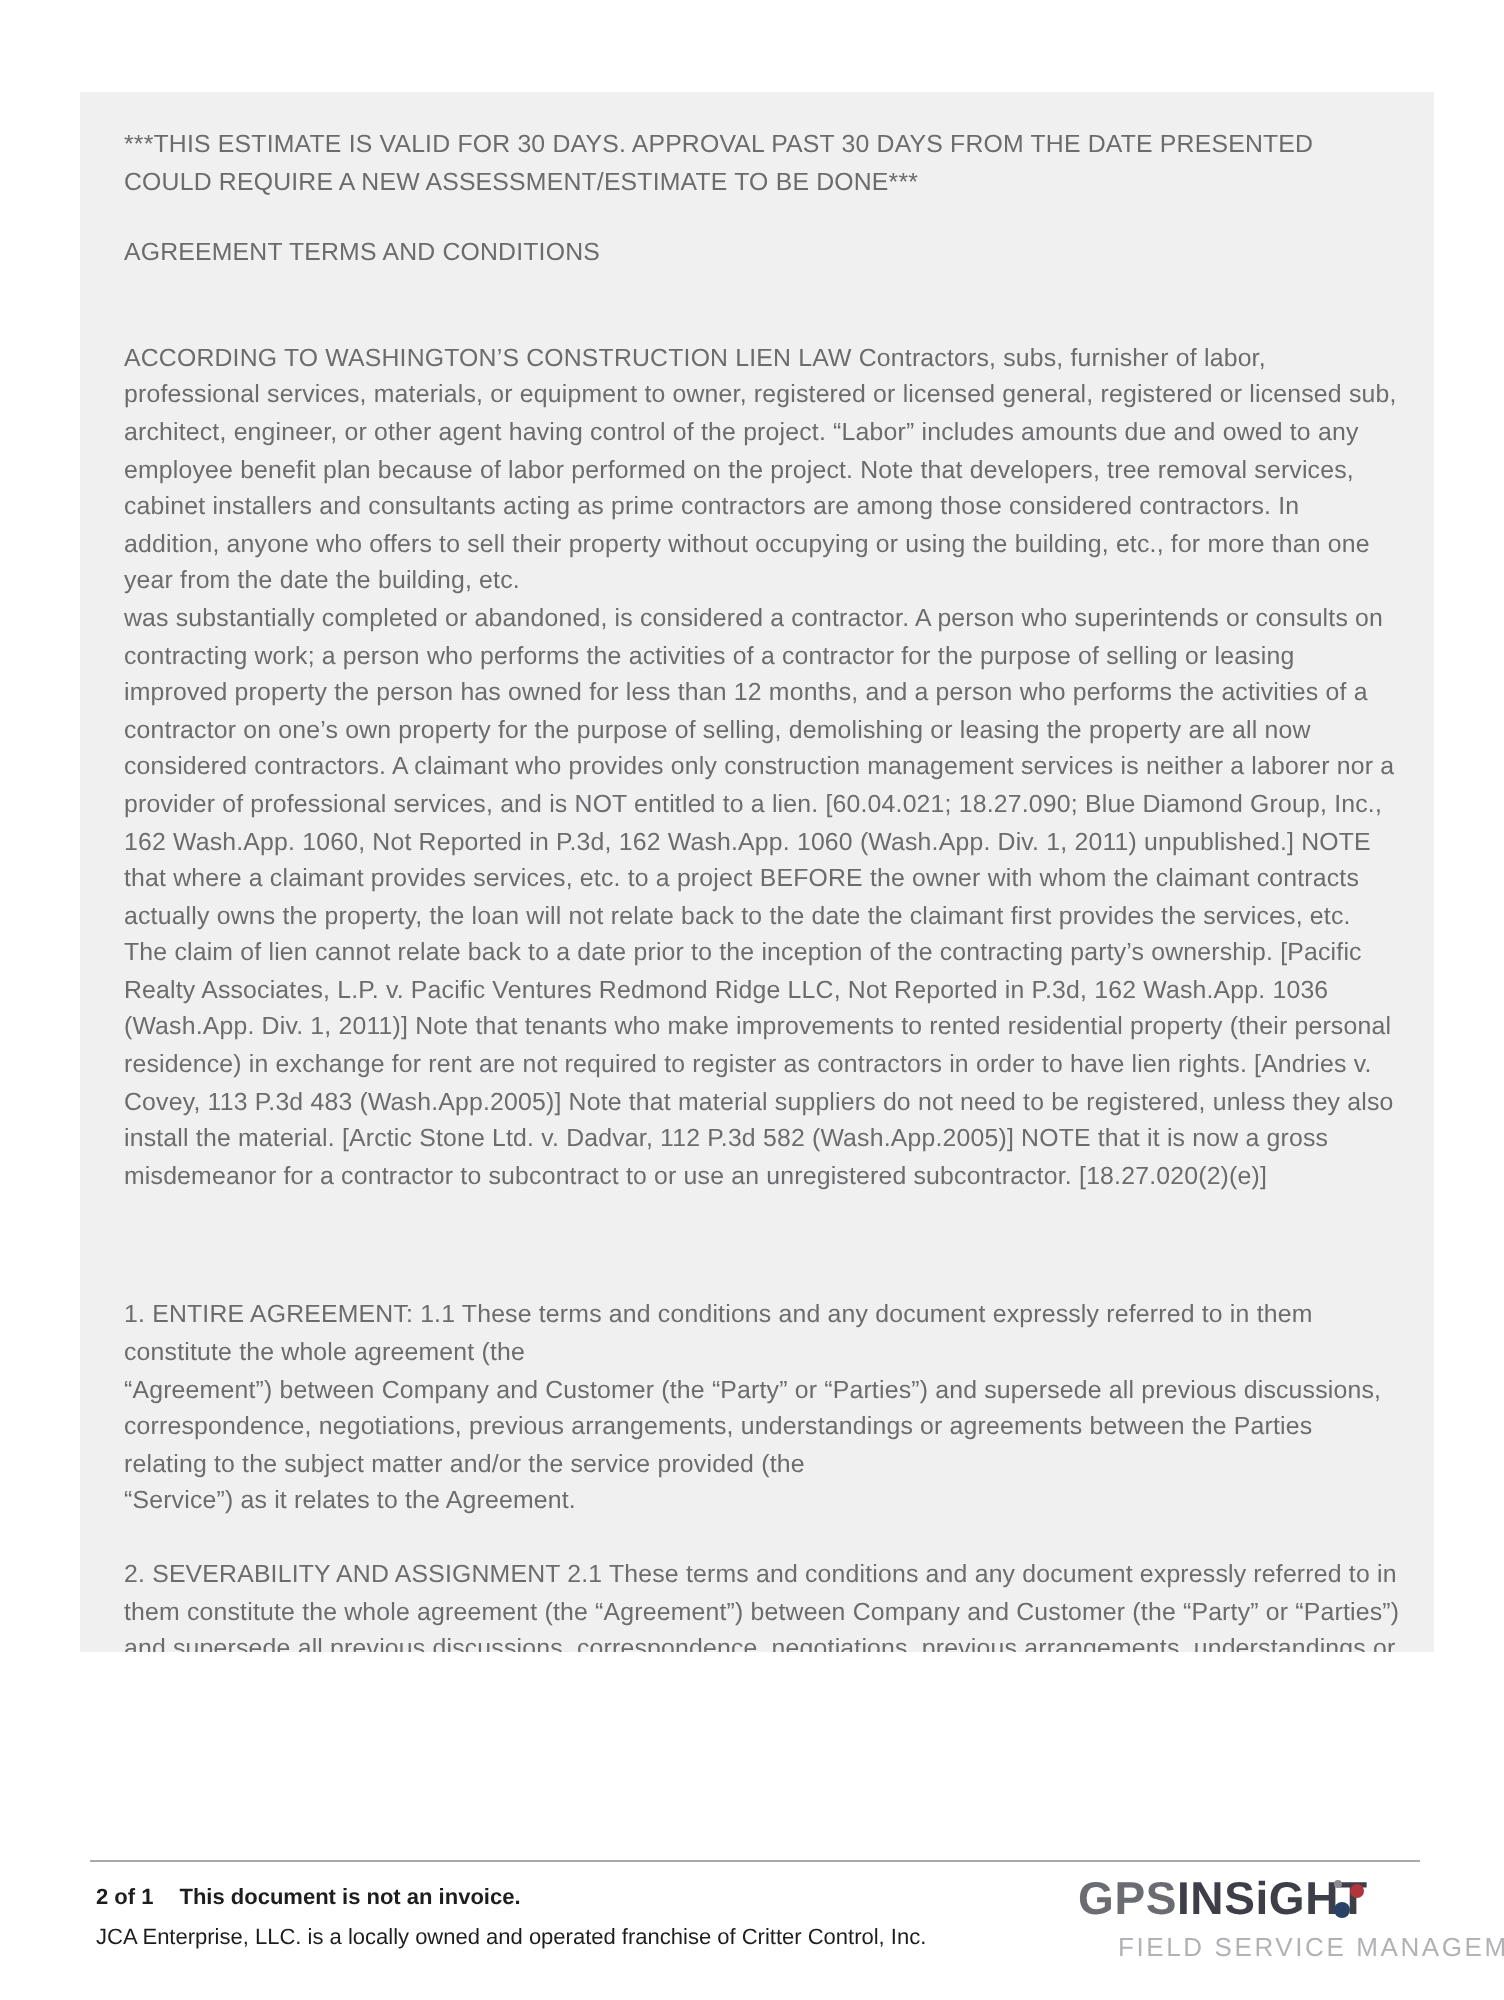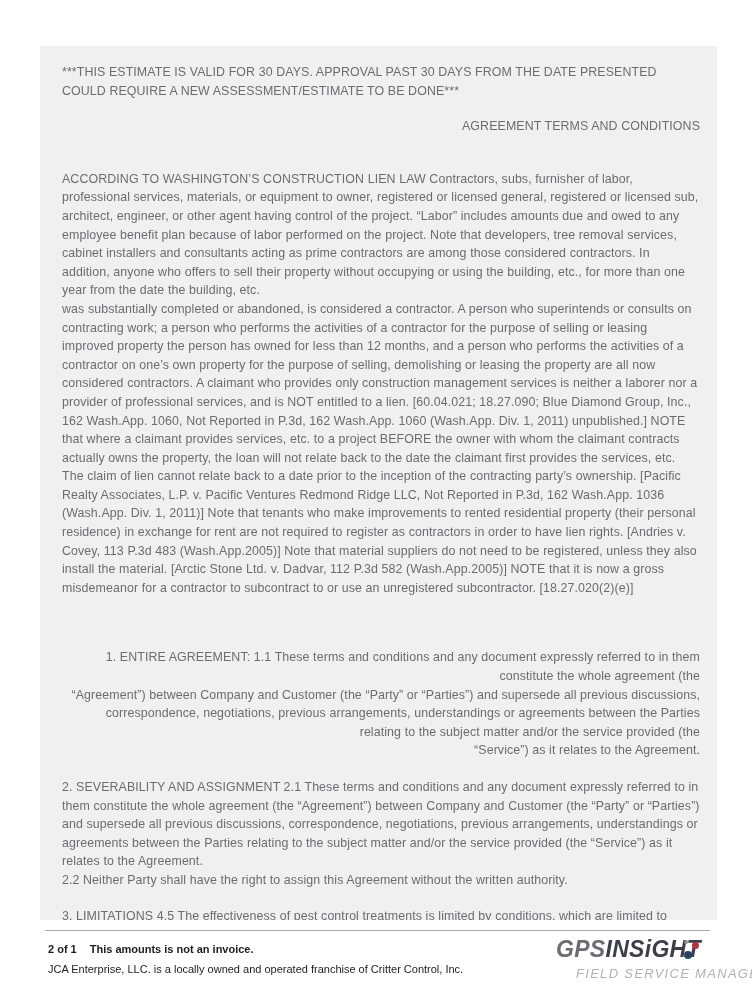--- a/index.html
+++ b/index.html
@@ -9,57 +9,57 @@
     background:#ffffff;
     overflow:hidden;
     font-family:"Liberation Sans", sans-serif;
   }
   .docusign-line {
     position:absolute; left:25px; top:8px;
     font-size:11px; color:#161616;
   }
   .page {
     position:absolute; left:40px; top:46px;
-    width:677px; height:874px;
+    width:677px; height:780px;
     background:#f0f0f1;
     overflow:hidden;
     box-sizing:border-box;
     padding:16px 17px 0 22px;
   }
   .page p {
     margin:0;
     white-space:pre-line;
     font-size:12.4px;
     line-height:18.6px;
     color:#6c6c6e;
     letter-spacing:0.1px;
   }
   .validity-notice { margin-top:1px !important; }
-  .section-heading { margin-top:17px !important;text-align:right; }
+  .section-heading { margin-top:17px !important; }
   .lien-law { margin-top:34px !important; }
-  .clause-1 { margin-top:51px !important;text-align:right; }
+  .clause-1 { margin-top:51px !important; }
   .clause-2 { margin-top:18px !important; }
   .clause-3 { margin-top:17px !important; }
   .footer-divider {
     position:absolute; left:45px; top:930px;
     width:665px; height:1px;
     background:#a9a9ab;
   }
   .footer-line-1 {
     position:absolute; left:48px; top:943px;
     font-size:11px; font-weight:700; color:#1d1d1d;
   }
   .footer-note { margin-left:13px; }
   .footer-line-2 {
     position:absolute; left:48px; top:963px;
     font-size:11px; font-weight:400; color:#1d1d1d;
   }
   .logo {
-    position:absolute; left:556px; top:936px;
-    width:165px; height:50px;font-style:italic;
+    position:absolute; left:539px; top:936px;
+    width:165px; height:50px;
   }
   .logo-text {
     font-size:23px; font-weight:600; letter-spacing:0.3px;
     white-space:nowrap;
   }
   .logo-gps { color:#6b6b72; }
   .logo-insight { color:#3e3e48; }
   .logo-dots { position:absolute; left:124px; top:0; width:24px; height:26px; }
   .dot { position:absolute; border-radius:50%; }
   .dot-gray { left:4px; top:4px; width:4px; height:4px; background:#8b8b90; }
@@ -86,21 +86,21 @@
 “Agreement”) between Company and Customer (the “Party” or “Parties”) and supersede all previous discussions, correspondence, negotiations, previous arrangements, understandings or agreements between the Parties relating to the subject matter and/or the service provided (the
 “Service”) as it relates to the Agreement.</p>
     <p class="clause-2">2. SEVERABILITY AND ASSIGNMENT 2.1 These terms and conditions and any document expressly referred to in them constitute the whole agreement (the “Agreement”) between Company and Customer (the “Party” or “Parties”) and supersede all previous discussions, correspondence, negotiations, previous arrangements, understandings or agreements between the Parties relating to the subject matter and/or the service provided (the “Service”) as it relates to the Agreement.
 2.2 Neither Party shall have the right to assign this Agreement without the written authority.</p>
     <p class="clause-3">3. LIMITATIONS 4.5 The effectiveness of pest control treatments is limited by conditions, which are limited to</p>
   </div>
 
   <div class="footer-divider"></div>
 
   <div class="footer-line-1">
-    <span>2 of 1</span><span class="footer-note">This amounts is not an invoice.</span>
+    <span>2 of 1</span><span class="footer-note">This document is not an invoice.</span>
   </div>
 
   <div class="footer-line-2">JCA Enterprise, LLC. is a locally owned and operated franchise of Critter Control, Inc.</div>
 
   <div class="logo">
     <div class="logo-text">
       <span class="logo-gps">GPS</span><span class="logo-insight">INSiGHT</span>
     </div>
     <div class="logo-dots">
       <span class="dot dot-gray"></span>

